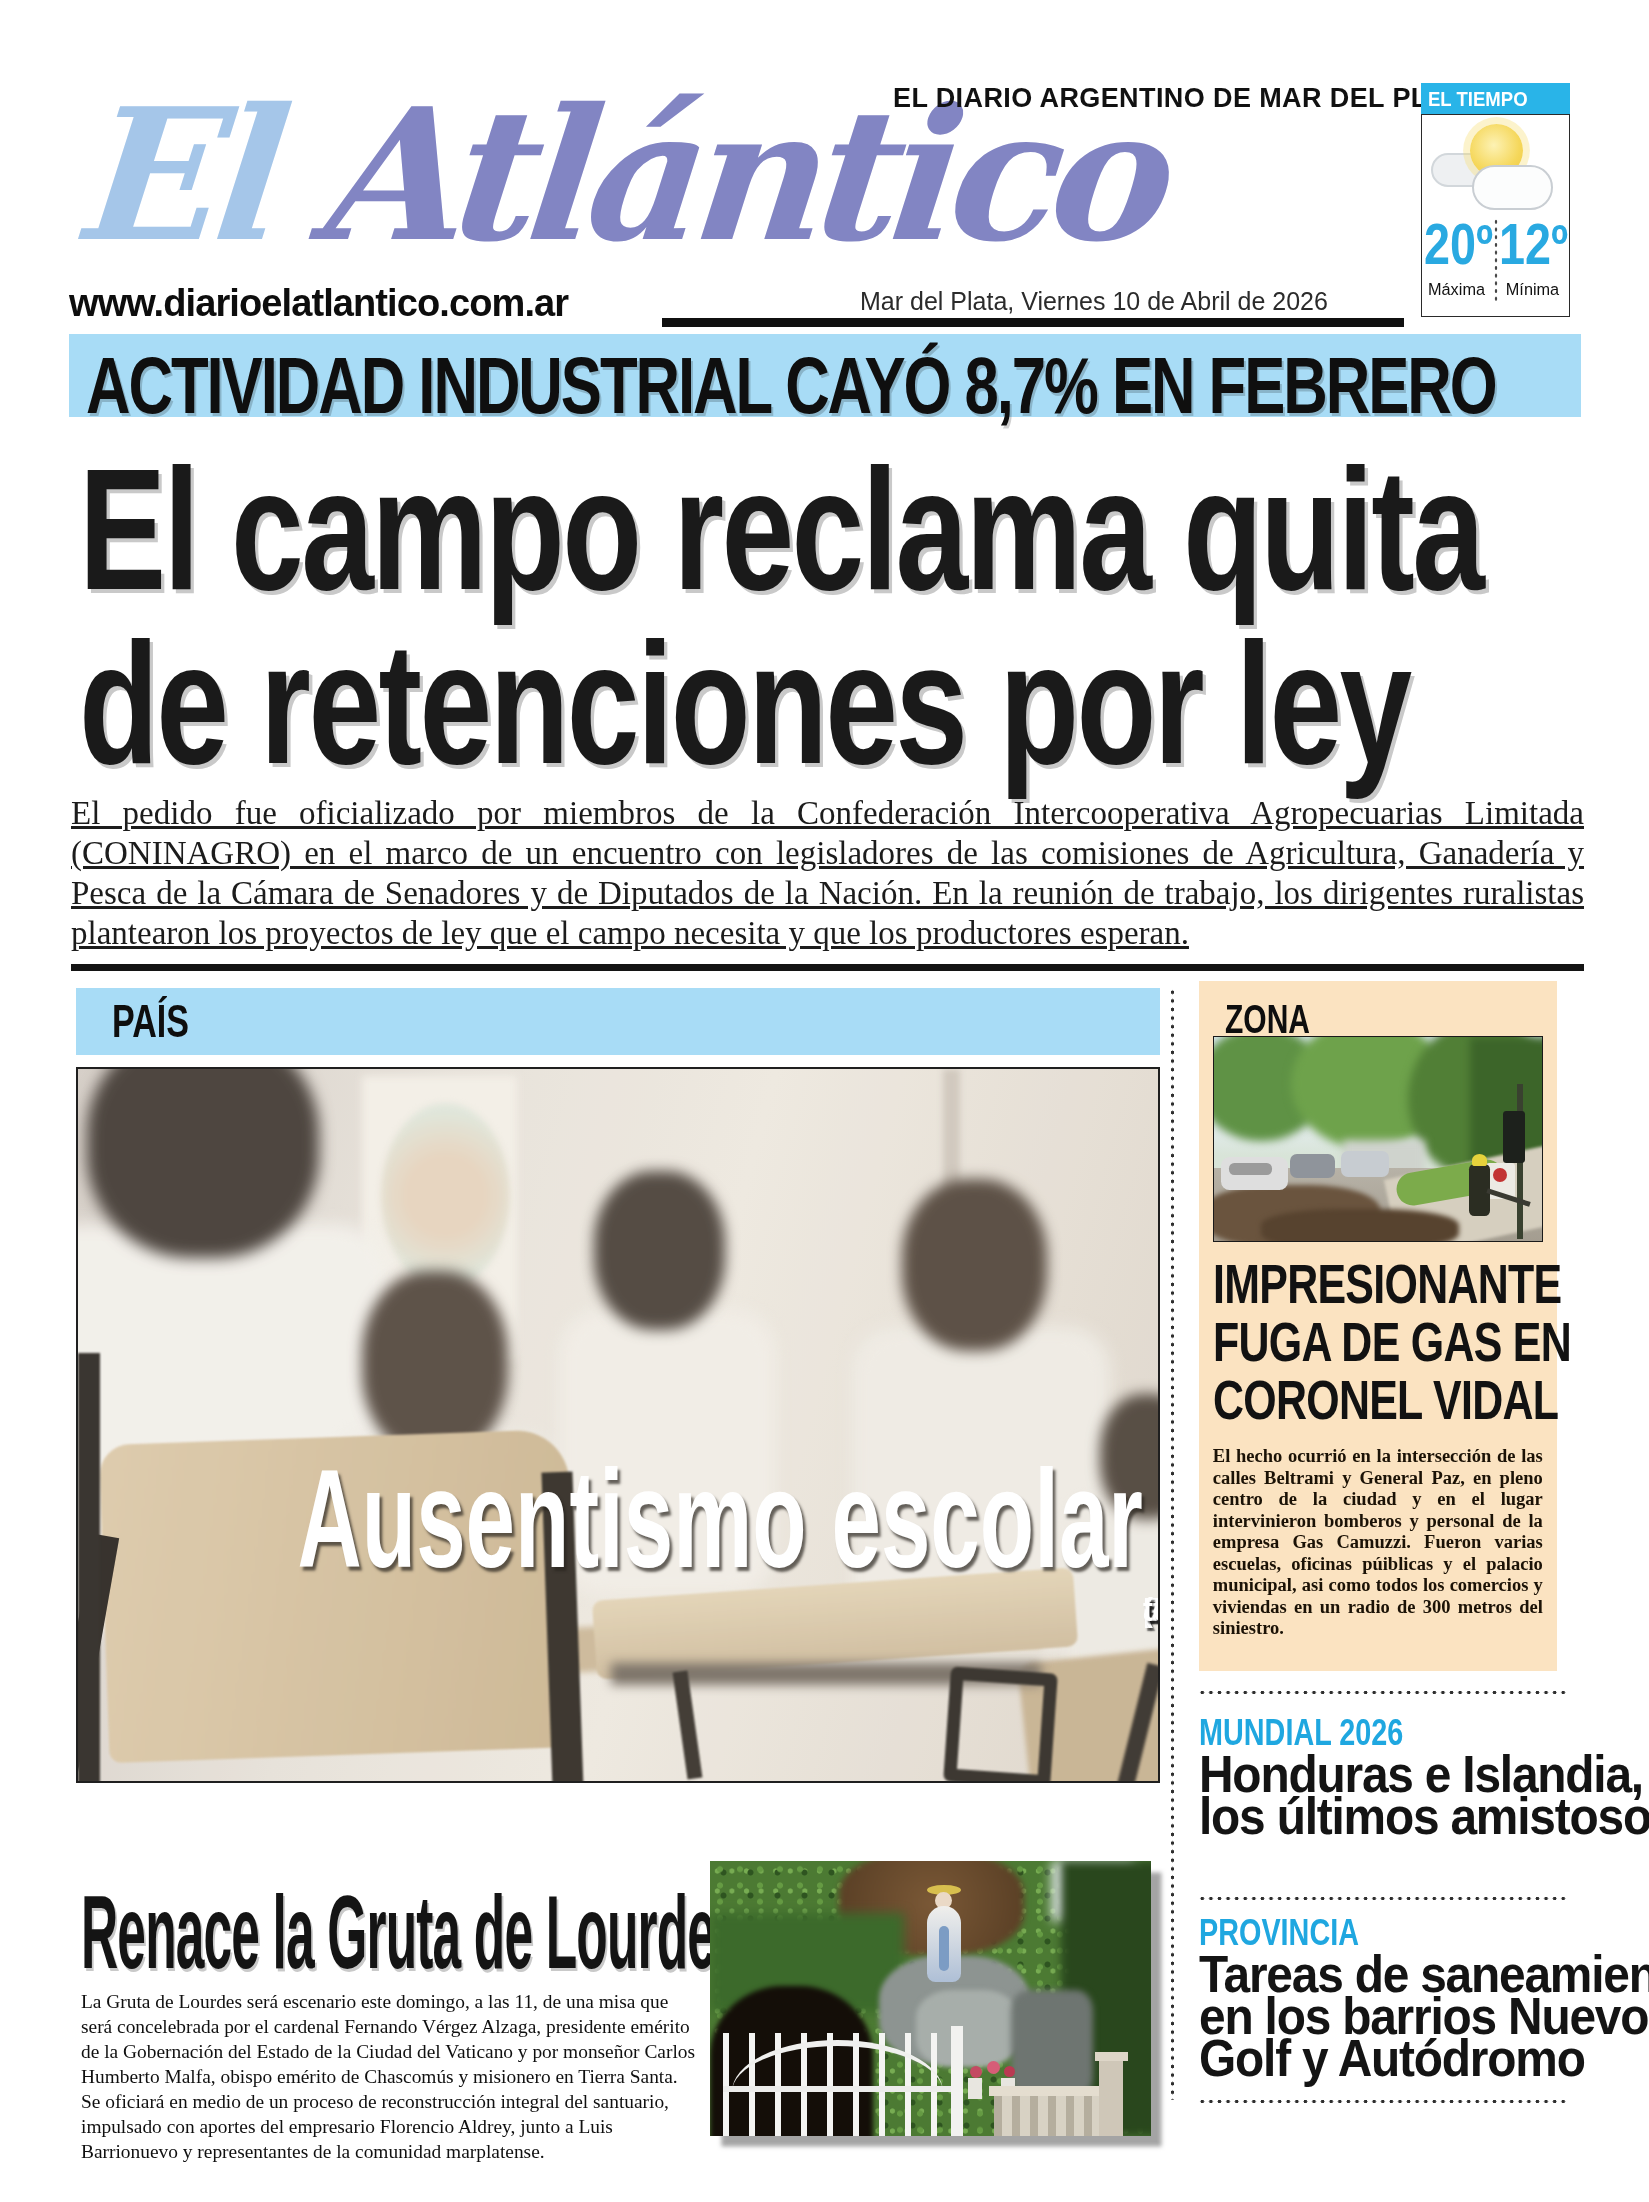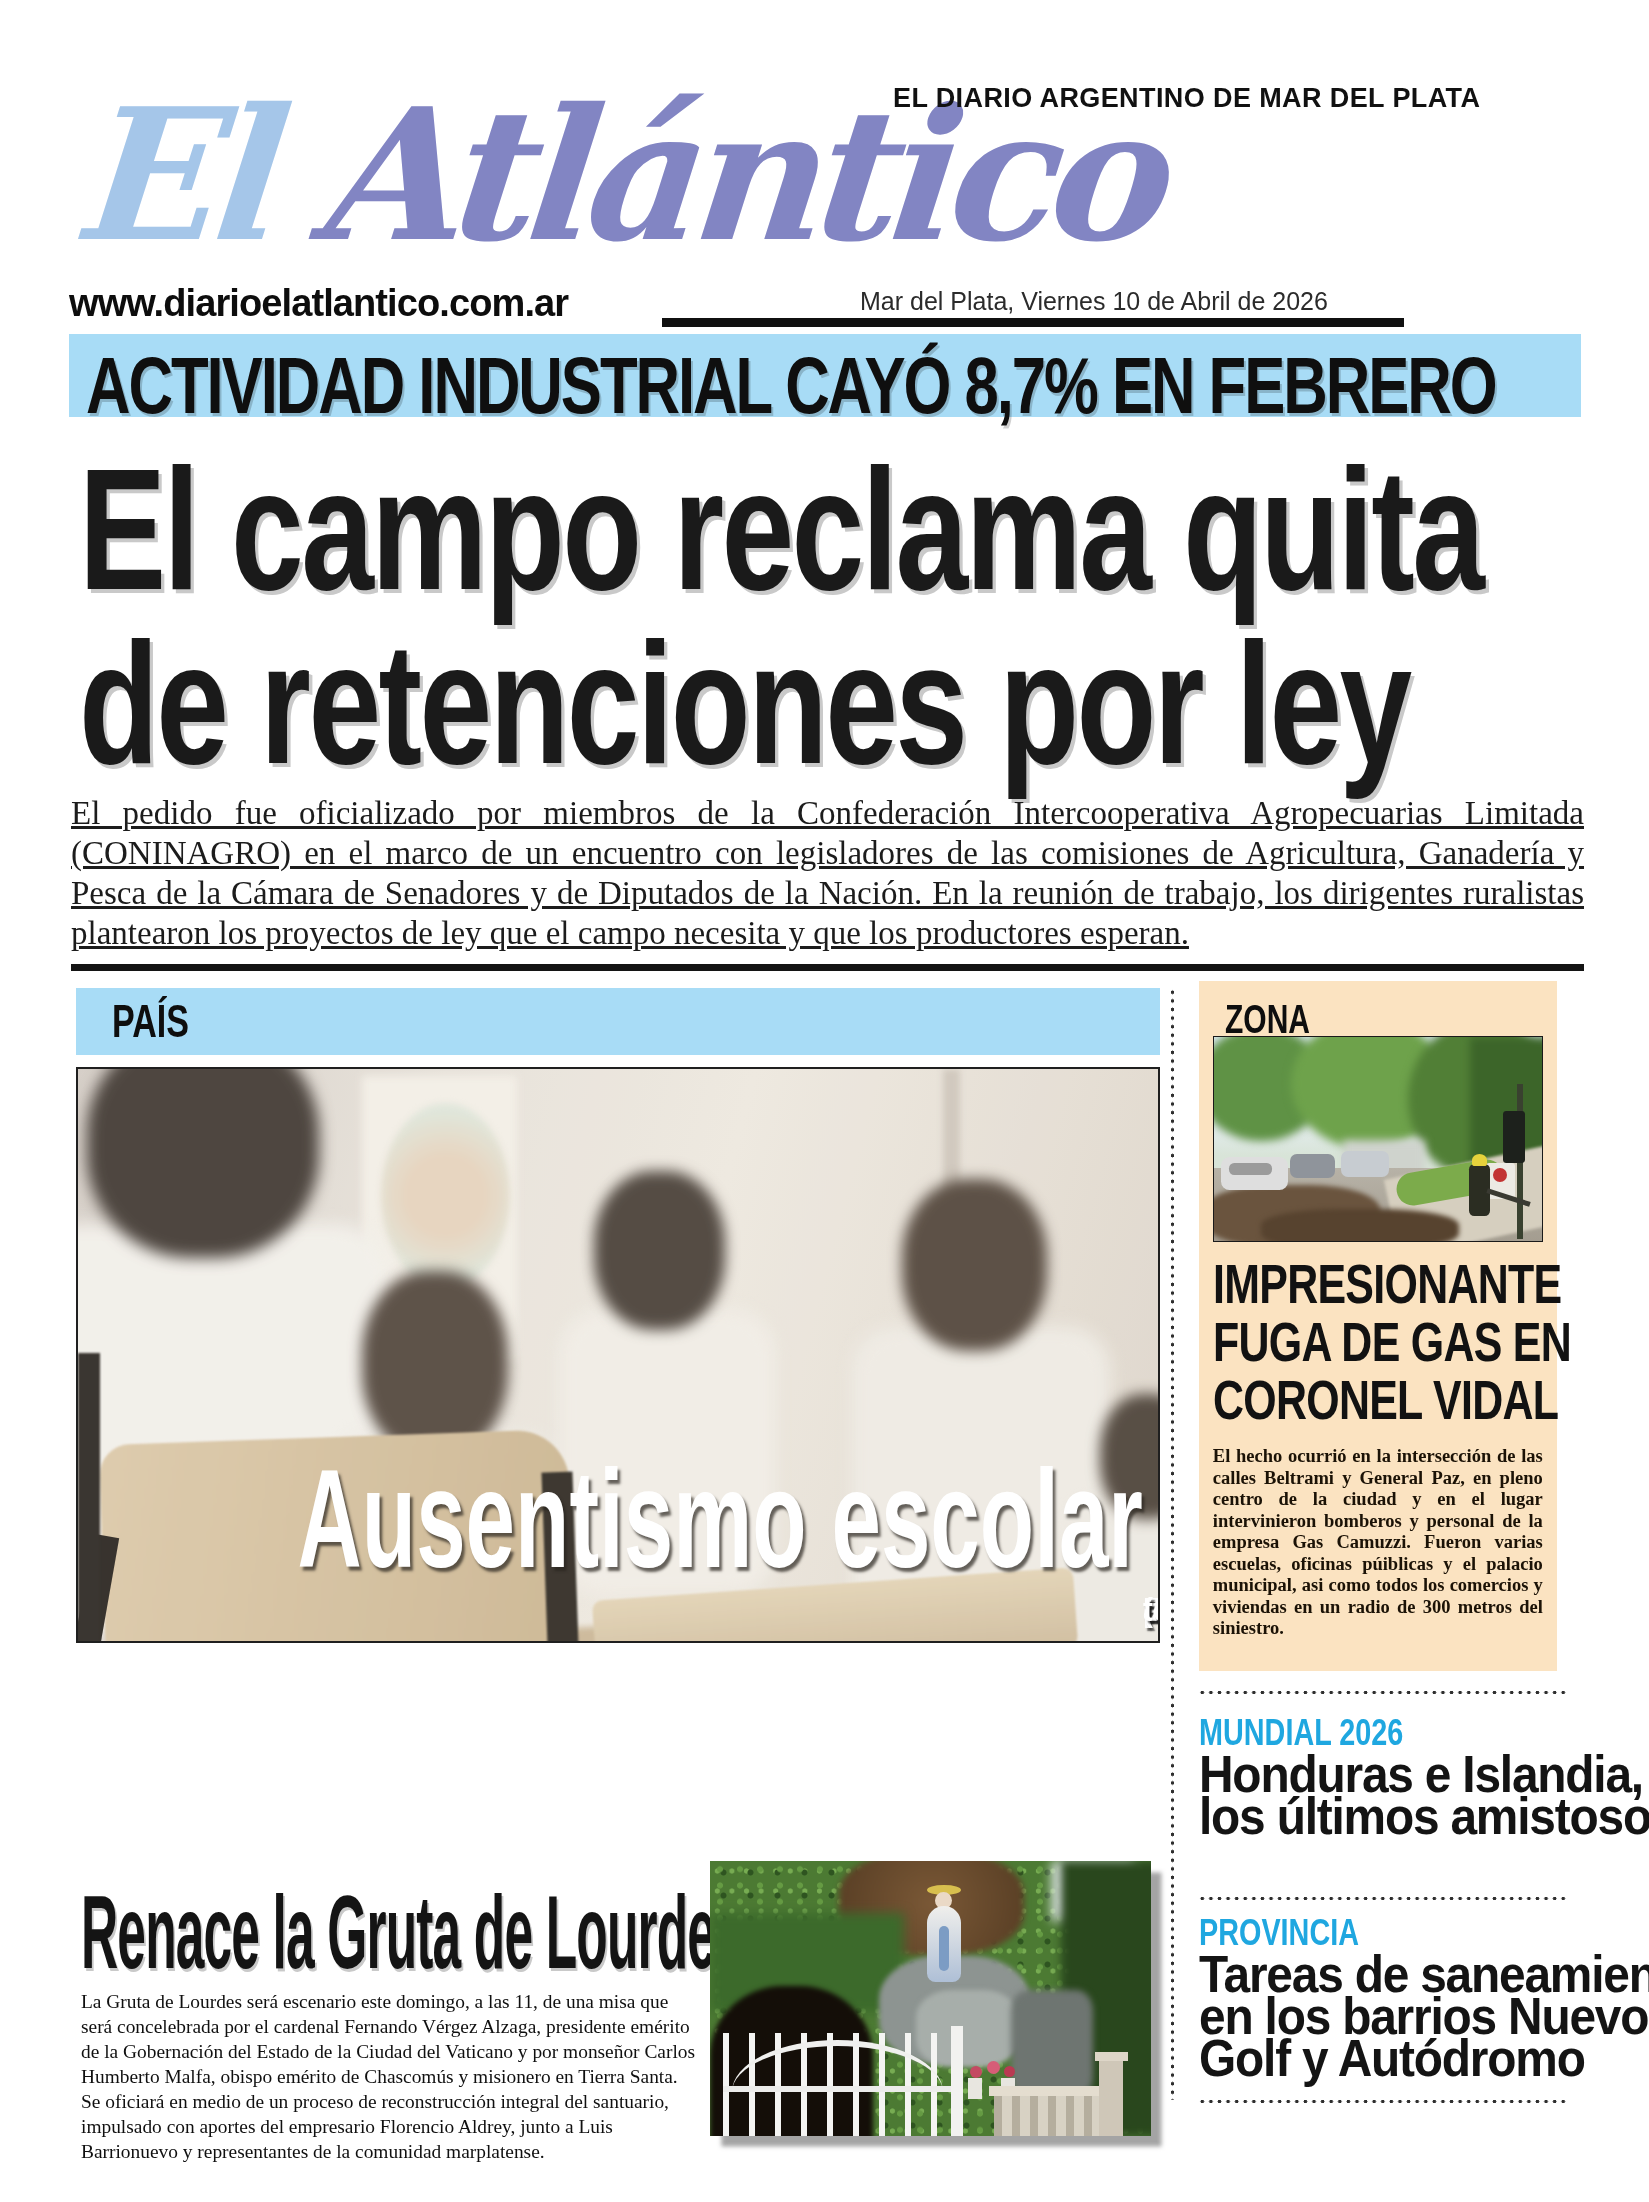--- a/index.html
+++ b/index.html
@@ -54,21 +54,21 @@
   .band-label { font-size:46px; color:#0e0e0e; }
 
   
   .hdots { height:5.2px; background-image:radial-gradient(circle,#2e2e2e 1.8px, transparent 2px);
            background-size:8.6px 5.2px; background-repeat:repeat-x; }
   #vdots { left:1170px; top:988px; width:5.2px; height:1112px;
            background-image:radial-gradient(circle,#2e2e2e 1.8px, transparent 2px);
            background-size:5.2px 8.6px; background-repeat:repeat-y; }
 
   
-  #photo-classroom { left:76px; top:1067px; width:1084px; height:576px; border:2.6px solid #1f1f1f;
+  #photo-classroom { left:76px; top:1067px; width:1084px; height:716px; border:2.6px solid #1f1f1f;
                      overflow:hidden; background:linear-gradient(105deg,#d3ccc6,#e7e2db 30%,#efeae2 55%,#ddd5cb); }
   #photo-classroom div { position:absolute; }
   #aus-headline { position:absolute; right:15.5px; top:380px; color:#fff; font-size:139px; line-height:1;
                   text-shadow:4.3px 4.3px 3.4px rgba(40,35,30,.7); }
   #aus-deck { position:absolute; right:15.5px; top:523px; transform:scaleX(.9); transform-origin:100% 0;
               color:#fff; font-weight:bold; font-size:33px; line-height:35px; text-align:right;
               text-shadow:2.6px 2.6px 1.7px rgba(25,25,25,.65); }
   #aus-deck div { white-space:nowrap; }
 
   
@@ -100,20 +100,33 @@
 <body>
 
 <div id="page">
 
   <div class="abs" id="tagline">EL DIARIO ARGENTINO DE MAR DEL PLATA</div>
   <div class="abs nowrap" id="logo"><span class="el">El </span><span class="rest">Atlántico</span></div>
   <div class="abs" id="site-url">www.diarioelatlantico.com.ar</div>
   <div class="abs" id="dateline">Mar del Plata, Viernes 10 de Abril  de 2026</div>
   <div class="abs" id="date-rule"></div>
 
+  <div class="abs" id="weather" style="height:234px;">
+    <div id="weather-head"><span class="condL" style="transform:scaleX(.9);">EL TIEMPO</span></div>
+    <div id="weather-box">
+      <div class="w-cloud1"></div>
+      <div class="w-sun"></div>
+      <div class="w-cloud2"></div>
+      <div class="w-temp" style="left:1.7px;"><span class="condL" style="transform:scaleX(.82);">20º</span></div>
+      <div id="w-dots"></div>
+      <div class="w-temp" style="left:77px;"><span class="condL" style="transform:scaleX(.82);">12º</span></div>
+      <div class="w-label" style="left:0;">Máxima</div>
+      <div class="w-label" style="left:76px;">Mínima</div>
+    </div>
+  </div>
 
   <div class="abs" id="kicker-band"></div>
   <div class="abs" id="kicker"><span class="condL" style="transform:scaleX(.78);">ACTIVIDAD INDUSTRIAL CAYÓ 8,7% EN FEBRERO</span></div>
 
   <div class="abs" id="hl1"><span class="condL" style="transform:scaleX(.76);">El campo reclama quita</span></div>
   <div class="abs" id="hl2"><span class="condL" style="transform:scaleX(.76);">de retenciones por ley</span></div>
   <div class="abs serif" id="lede">El pedido fue oficializado por miembros de la Confederación Intercooperativa Agropecuarias Limitada (CONINAGRO) en el marco de un encuentro con legisladores de las comisiones de Agricultura, Ganadería y Pesca de la Cámara de Senadores y de Diputados de la Nación. En la reunión de trabajo, los dirigentes ruralistas plantearon los proyectos de ley que el campo necesita y que los productores esperan.</div>
   <div class="abs" id="lede-rule"></div>
 
   <div class="abs" id="vdots"></div>

